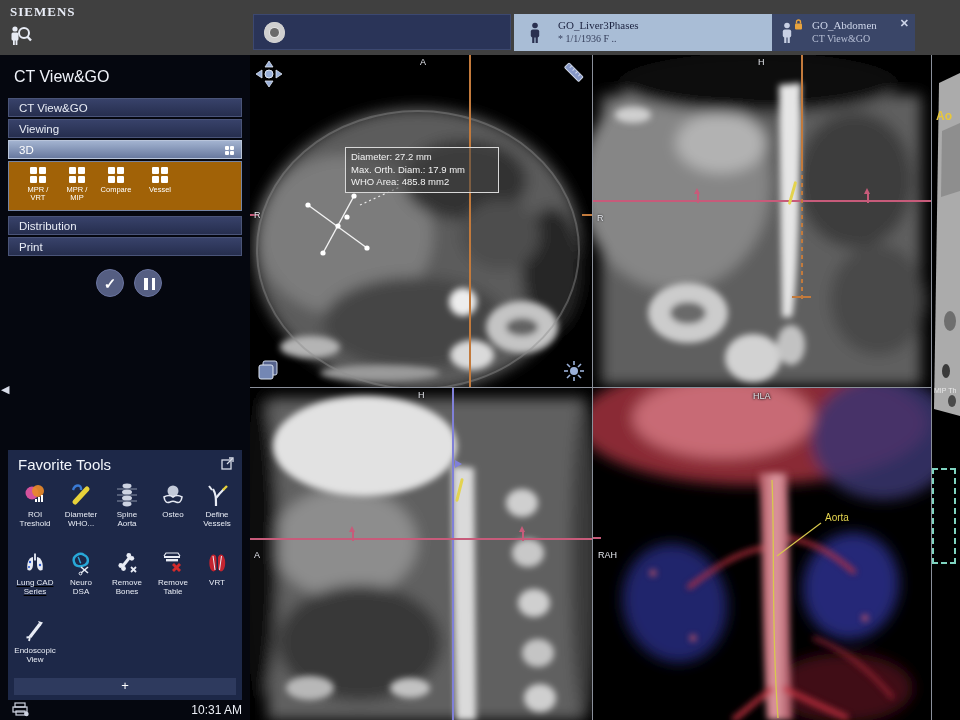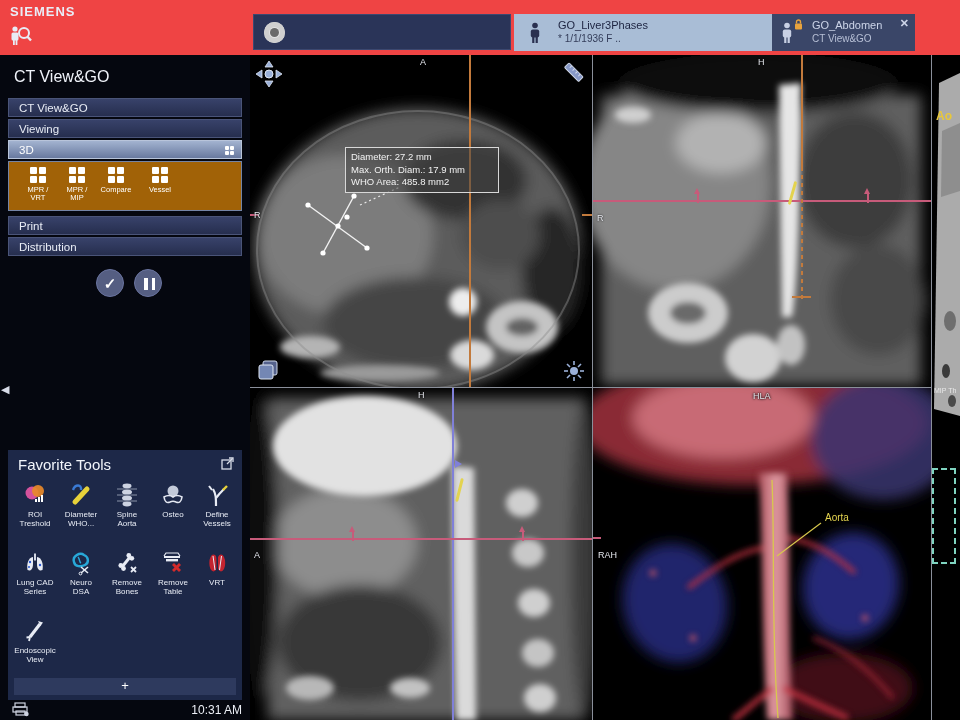--- a/index.html
+++ b/index.html
@@ -2,21 +2,21 @@
 <html><head>
 <meta charset="utf-8">
 <style>
   * { margin:0; padding:0; box-sizing:border-box; }
   html,body { width:960px; height:720px; background:#000; overflow:hidden;
               font-family:"Liberation Sans", sans-serif; }
   .screen { position:absolute; inset:0; width:960px; height:720px; background:#05070f; }
   .pre { white-space:pre-line; }
 
   
-  .topbar { position:absolute; left:0; top:0; width:960px; height:55px; background:#ef4444; }
+  .topbar { position:absolute; left:0; top:0; width:960px; height:55px; background:#404040;font-family:Liberation Serif, serif; }
   .siemens { position:absolute; left:10px; top:4px; color:#e9edf7; font-weight:bold;
              font-size:13px; letter-spacing:1px; }
   .pb-icon { position:absolute; left:9px; top:24px; }
   .capture-bar { position:absolute; left:253px; top:14px; width:258px; height:36px;
                  background:#2a3458; border:1px solid #3c4870; }
   .rec { position:absolute; left:10px; top:7px; width:21px; height:21px; border-radius:50%;
          background:#e2e2e2; box-shadow:inset 0 0 0 5px #cfcfcf; }
   .rec::after { content:""; position:absolute; left:6px; top:6px; width:9px; height:9px;
                 border-radius:50%; background:#6a6a6a; }
   .tab { position:absolute; top:14px; height:37px; cursor:pointer; }
@@ -195,24 +195,24 @@
           <span class="pgrid">
               <i></i>
               <i></i>
               <i></i>
               <i></i>
             </span>
           <div class="plabel pre">Vessel</div>
         </div>
       </div>
       <div class="menu-item">
+        <span>Distribution</span>
+      </div>
+      <div class="menu-item">
         <span>Print</span>
-      </div>
-      <div class="menu-item">
-        <span>Distribution</span>
       </div>
     </div>
 
     <div class="circle-btn" style="left:96px; top:214px;">✓</div>
     <div class="circle-btn" style="left:134px; top:214px;">
       <span class="pausebars">
           <i></i>
           <i></i>
         </span>
     </div>
@@ -268,21 +268,21 @@
         <svg width="26" height="26" viewBox="0 0 26 26">
           <path d="M12,24 C12,16 12,12 9,7" fill="none" stroke="#e8ecf5" stroke-width="2.2"></path>
           <path d="M12,16 C15,12 17,10 20,7" fill="none" stroke="#e8ecf5" stroke-width="2.2"></path>
           <line x1="19" y1="8" x2="23" y2="4" stroke="#e8d23a" stroke-width="2.4"></line>
           <line x1="8" y1="8" x2="5" y2="4" stroke="#e8ecf5" stroke-width="2"></line>
         </svg>
         <div class="fav-label pre">Define
 Vessels</div>
       </div>
 
-      <div class="fav-item" style="left:4px; top:100px;">
+      <div class="fav-item" style="left:4px; top:100px;text-decoration:underline;">
         <svg width="26" height="26" viewBox="0 0 26 26">
           <path d="M11,7 C6,8 4.5,14 5.5,20 C8.5,21.5 11,19.5 11,14 Z" fill="#e8ecf5"></path>
           <path d="M15,7 C20,8 21.5,14 20.5,20 C17.5,21.5 15,19.5 15,14 Z" fill="#e8ecf5"></path>
           <rect x="12.1" y="3.5" width="1.8" height="7" fill="#e8ecf5"></rect>
           <circle cx="8" cy="12" r="1.2" fill="#2a5ad4"></circle>
           <circle cx="18" cy="15" r="1.2" fill="#2a5ad4"></circle>
           <circle cx="7" cy="17" r="1" fill="#2a5ad4"></circle>
         </svg>
         <div class="fav-label pre">Lung CAD
 Series</div>

